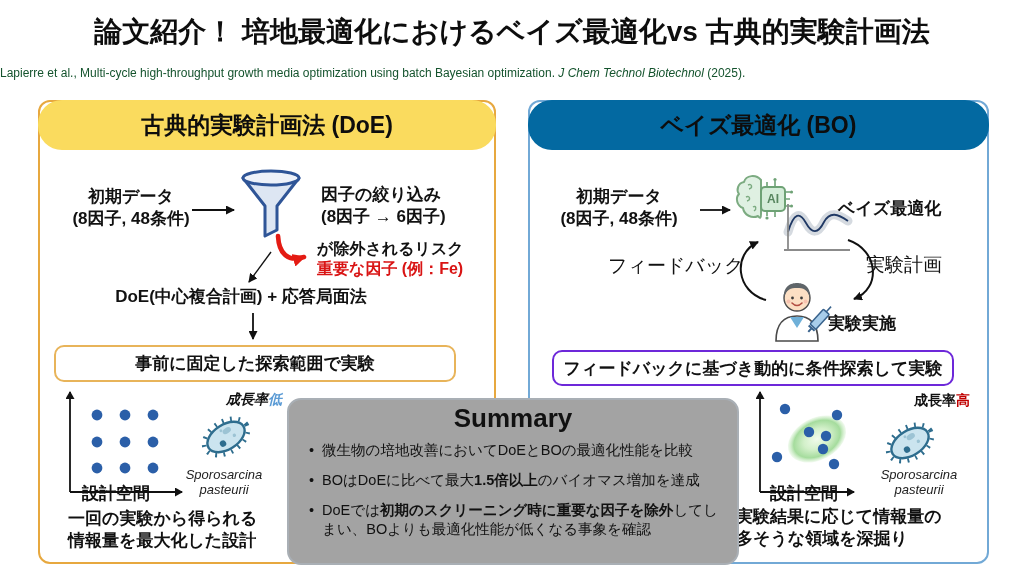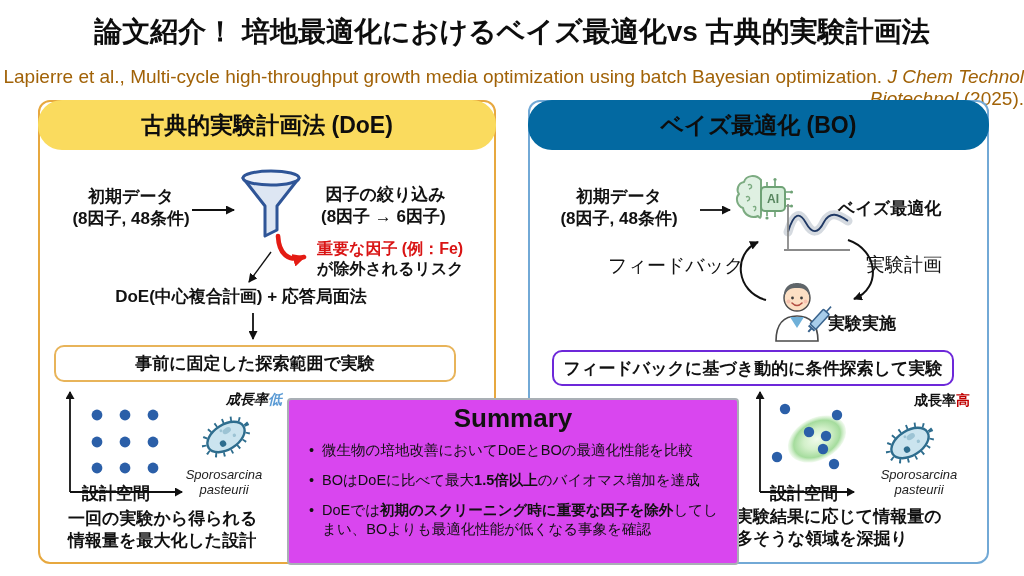--- a/index.html
+++ b/index.html
@@ -1,20 +1,20 @@
 <!DOCTYPE html>
 <html lang="ja"><head>
 <meta charset="utf-8">
 <style>
   html,body{margin:0;padding:0;background:#fff;}
   .slide{position:relative;width:1024px;height:576px;background:#ffffff;overflow:hidden;
          font-family:"Liberation Sans","DejaVu Sans",sans-serif;color:#111;}
   .abs{position:absolute;}
   .slide-title{top:13px;left:0;width:100%;text-align:center;font-size:28px;font-weight:700;color:#0d0d0d;}
-  .citation{top:66px;left:0;width:100%;text-align:right;font-size:19px;color:#a16207;}
+  .citation{top:66px;left:0;width:100%;text-align:left;font-size:12px;color:#14532d;}
   .citation i{font-style:italic;}
 
   .panel{position:absolute;top:100px;height:460px;background:#fff;border-radius:12px;z-index:1;}
   .panel.doe{left:38px;width:454px;border:2px solid #e7a83f;}
   .panel.bo{left:528px;width:457px;border:2px solid #72a9d6;}
   .panel-header{position:absolute;top:-2px;left:-2px;right:-2px;height:50px;border-radius:24px;
                 display:flex;align-items:center;justify-content:center;font-size:23px;font-weight:700;color:#0d0d0d;}
   .doe .panel-header{background:#fadb5e;}
   .bo .panel-header{background:#0369a1;}
 
@@ -29,22 +29,22 @@
   .doe-box{border:2px solid #e8b45a;}
   .bo-box{border:2px solid #6d28d9;}
 
   .axis-label{font-size:17px;font-weight:600;}
   .growth{font-size:14px;font-weight:700;}
   .growth .low{color:#5b9bd5;}
   .growth .high{color:#c00000;}
   .species{font-size:13px;font-style:italic;line-height:1.15;text-align:center;color:#222;}
   .species span{display:block;}
 
-  .summary{position:absolute;left:287px;top:398px;width:452px;height:167px;background:#d946ef;
-           border:2px solid #a9afb5;border-radius:4px;z-index:6;box-sizing:border-box;}
+  .summary{position:absolute;left:287px;top:398px;width:452px;height:167px;background:#a3a3a3;
+           border:2px solid #a9afb5;border-radius:14px;z-index:6;box-sizing:border-box;}
   .summary-title{margin-top:3px;text-align:center;font-size:26px;font-weight:700;}
   .bullets{padding:7px 16px 0 20px;}
   .bullet-row{display:flex;margin-bottom:11px;font-size:14.5px;line-height:1.32;}
   .bdot{margin-right:8px;font-size:14.5px;}
   .btext b{font-weight:700;}
 
   svg{display:block;}
   .overlay{position:absolute;left:0;top:0;pointer-events:none;}
 </style>
 </head>
@@ -78,28 +78,28 @@
     <div class="abs b17 ctr" style="left:6px;top:84px;width:170px;">
       <div>初期データ</div>
       <div>(8因子, 48条件)</div>
     </div>
 
     <svg class="abs" style="left:200px;top:66px;" width="62" height="74" viewBox="0 0 62 74">
       <path d="M3 10 L59 10 L37 38 L37 62 L25 68 L25 38 Z" fill="#dde6f3" stroke="#2f5597" stroke-width="3" stroke-linejoin="round"></path>
       <ellipse cx="31" cy="10" rx="28" ry="7" fill="#eef2f9" stroke="#2f5597" stroke-width="3"></ellipse>
     </svg>
 
-    <div class="abs b17" style="left:281px;top:82px;text-align:right;">
+    <div class="abs b17" style="left:281px;top:82px;">
       <div>因子の絞り込み</div>
       <div>(8因子 → 6因子)</div>
     </div>
 
     <div class="abs" style="left:277px;top:137px;width:172px;">
+      <div class="risk-line">が除外されるリスク</div>
       <div class="risk-line red">重要な因子 (例：Fe)</div>
-      <div class="risk-line">が除外されるリスク</div>
     </div>
 
     <div class="abs b17 ctr" style="left:40px;top:184px;width:322px;">DoE(中心複合計画) + 応答局面法</div>
 
     <div class="flow-box doe-box" style="left:14px;top:243px;width:398px;height:33px;">事前に固定した探索範囲で実験</div>
 
     <svg class="abs" style="left:16px;top:278px;" width="136" height="122" viewBox="0 0 136 122">
       <defs>
         <marker id="axL" markerUnits="userSpaceOnUse" markerWidth="9" markerHeight="9" refX="7" refY="4.5" orient="auto">
             <path d="M0 0 L8 4.5 L0 9 Z" fill="#111"></path>

